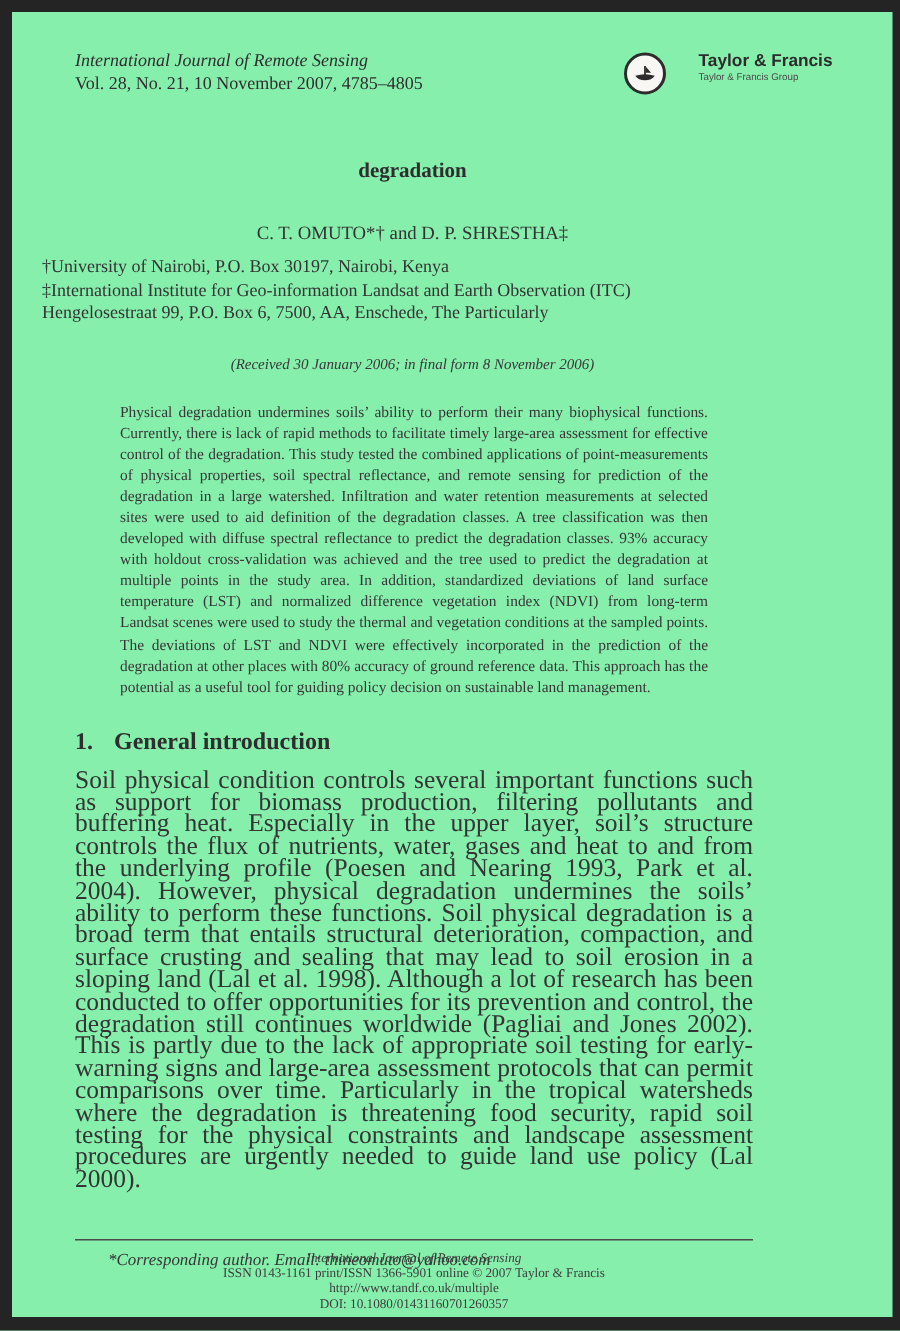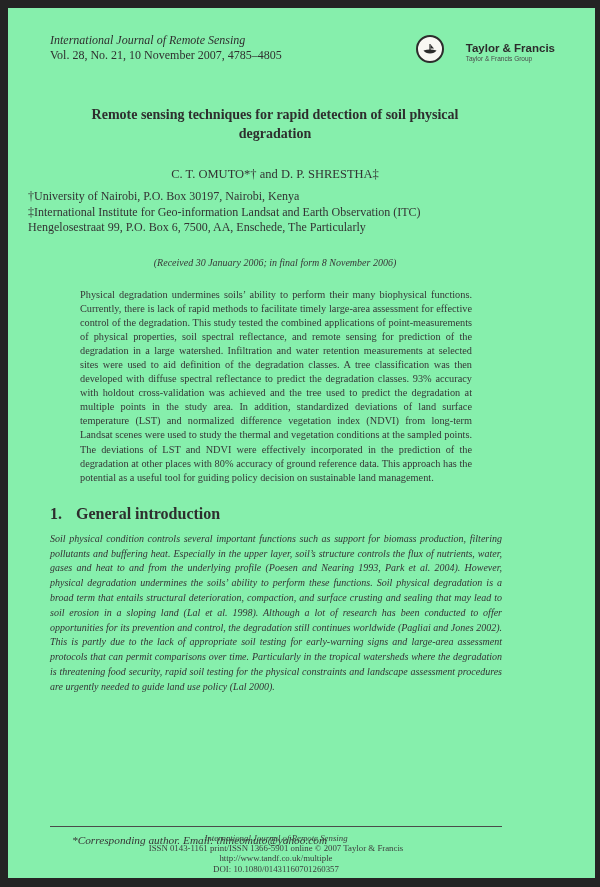--- a/index.html
+++ b/index.html
@@ -17,21 +17,21 @@
     color:#333;
     overflow:hidden;
   }
   
   .header{
     display:flex;justify-content:space-between;align-items:flex-start;
     margin:25px 40px 0 42px;
   }
   .journal-id{font-size:12px;line-height:15px;color:#2f2f2f;}
   .journal-name{font-style:italic;}
-  .logo{display:flex;align-items:flex-end;gap:22px;margin-top:2px;}
+  .logo{display:flex;align-items:flex-start;gap:22px;margin-top:2px;}
   .logo-ring{
     width:28px;height:28px;border:2px solid #2c2c2c;border-radius:50%;
     display:flex;align-items:center;justify-content:center;box-sizing:border-box;
     background:#f8f7f3;
   }
   .logo-text{font-family:"Liberation Sans","DejaVu Sans",sans-serif;line-height:1.05;}
   .logo-name{font-size:11.5px;font-weight:bold;color:#2c2c2c;}
   .logo-group{font-size:6.5px;color:#4a4a4a;margin-top:2px;}
   
   .title{
@@ -56,21 +56,21 @@
     font-size:10.3px;line-height:14.1px;text-align:justify;color:#363636;
   }
   
   .section-heading{
     margin:20px 0 0 42px;width:450px;
     font-size:16px;font-weight:bold;color:#2e2e2e;
   }
   .section-heading .num{margin-right:14px;}
   .body-par{
     margin:9px 0 0 42px;width:452px;
-    font-size:10px;line-height:14.8px;text-align:justify;color:#343434;font-style:italic;
+    font-size:17px;line-height:14.8px;text-align:justify;color:#343434;
   }
   
   .footnote-block{position:absolute;left:42px;bottom:32px;width:452px;font-style:italic;}
   .footnote-rule{border:none;border-top:1.5px solid #4a4a4a;margin:0 0 7px 0;}
   .footnote-text{font-size:11.3px;color:#363636;padding-left:22px;}
   
   .footer{
     position:absolute;left:42px;bottom:4px;width:452px;
     text-align:center;font-size:8.8px;line-height:10.3px;color:#3d3d3d;
   }
@@ -95,21 +95,20 @@
         </svg>
       </div>
       <div class="logo-text">
         <div class="logo-name">Taylor &amp; Francis</div>
         <div class="logo-group">Taylor &amp; Francis Group</div>
       </div>
     </div>
   </div>
 
   <h1 class="title" style="margin-bottom:0;">
-    <div>Remote sensing techniques for rapid detection of soil physical</div>
     <div>degradation</div>
   </h1>
 
   <div class="authors">C. T. OMUTO*† and D. P. SHRESTHA‡</div>
 
   <div class="affiliations">
     <div>†University of Nairobi, P.O. Box 30197, Nairobi, Kenya</div>
     <div>‡International Institute for Geo-information Landsat and Earth Observation (ITC)</div>
     <div>Hengelosestraat 99, P.O. Box 6, 7500, AA, Enschede, The Particularly</div>
   </div>

